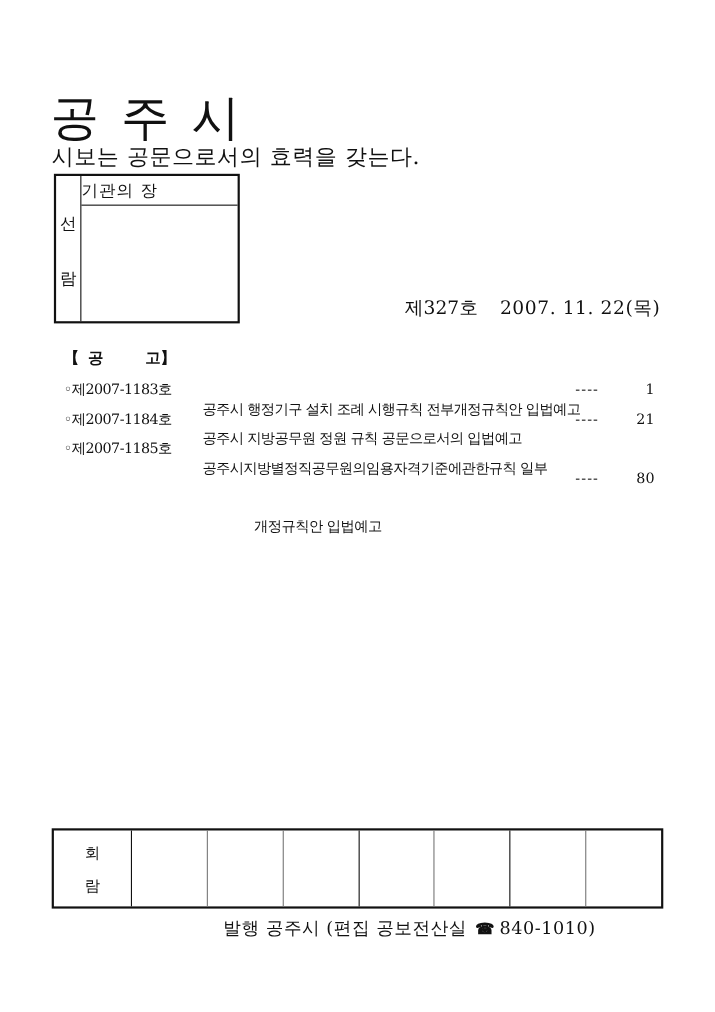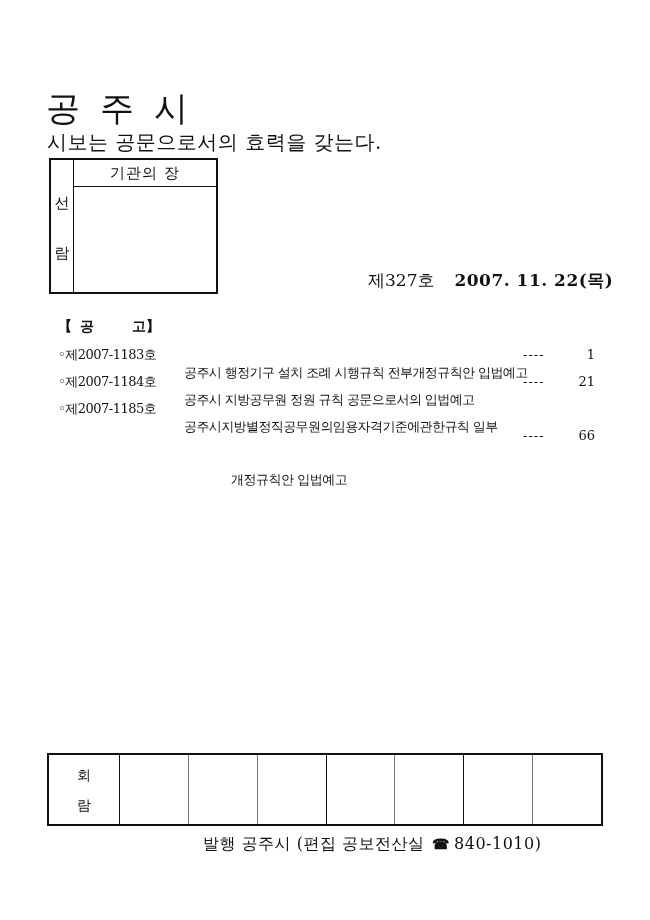--- a/index.html
+++ b/index.html
@@ -8,21 +8,21 @@
       background: #ffffff;
       color: #111111;
       font-family: "DejaVu Serif", "Liberation Serif", serif;
       overflow: hidden;
       position: relative;
     }
     .abs { position: absolute; }
 
     .title {
       left: 46px; top: 88px;
-      font-size: 34px;
+      font-size: 44px;
       letter-spacing: 20px;
       font-family: "DejaVu Sans", "Liberation Sans", sans-serif;
       font-weight: normal;
       line-height: 40px;
       white-space: nowrap;
     }
     .subtitle {
       left: 47px; top: 131px;
       font-size: 20px;
       letter-spacing: 0.5px;
@@ -43,33 +43,32 @@
     }
     .review-side span {
       position: absolute; left: 0; width: 100%;
       text-align: center;
       font-size: 15px;
     }
     .review-head {
       position: absolute; left: 23px; top: 0; right: 0;
       height: 27px;
       border-bottom: 1.5px solid #111;
-      text-align: center;
       font-size: 15px;
       line-height: 26px;
       letter-spacing: 1px;
     }
 
     .issue-line {
       left: 368px; top: 268px;
       font-size: 17px;
       white-space: nowrap;
       line-height: 24px;
     }
-    .issue-line .date { margin-left: 20px; letter-spacing: 0.5px; font-weight: bold; }
+    .issue-line .date { margin-left: 20px; letter-spacing: 0.5px; }
 
     .section-head {
       left: 58px; top: 316px;
       font-size: 14px;
       font-weight: bold;
       white-space: nowrap;
       line-height: 20px;
     }
     .section-head .gap { display: inline-block; width: 8px; }
     .section-head .mid { display: inline-block; letter-spacing: 38px; }
@@ -158,21 +157,21 @@
   <span class="page">21</span>
 </div>
 
 <div class="abs notice" style="top:399px;">
   <span class="num">◦제2007-1185호</span>
   <span class="desc">공주시지방별정직공무원의임용자격기준에관한규칙 일부</span>
 </div>
 <div class="abs notice" style="top:426px;">
   <span class="desc2">개정규칙안 입법예고</span>
   <span class="dash">----</span>
-  <span class="page">66</span>
+  <span class="page">80</span>
 </div>
 
 <div class="abs circ-table">
   <div class="circ-label">
     <span style="top:12px;">회</span>
     <span style="top:42px;">람</span>
   </div>
   <div class="circ-cell"></div>
   <div class="circ-cell"></div>
   <div class="circ-cell dark"></div>

